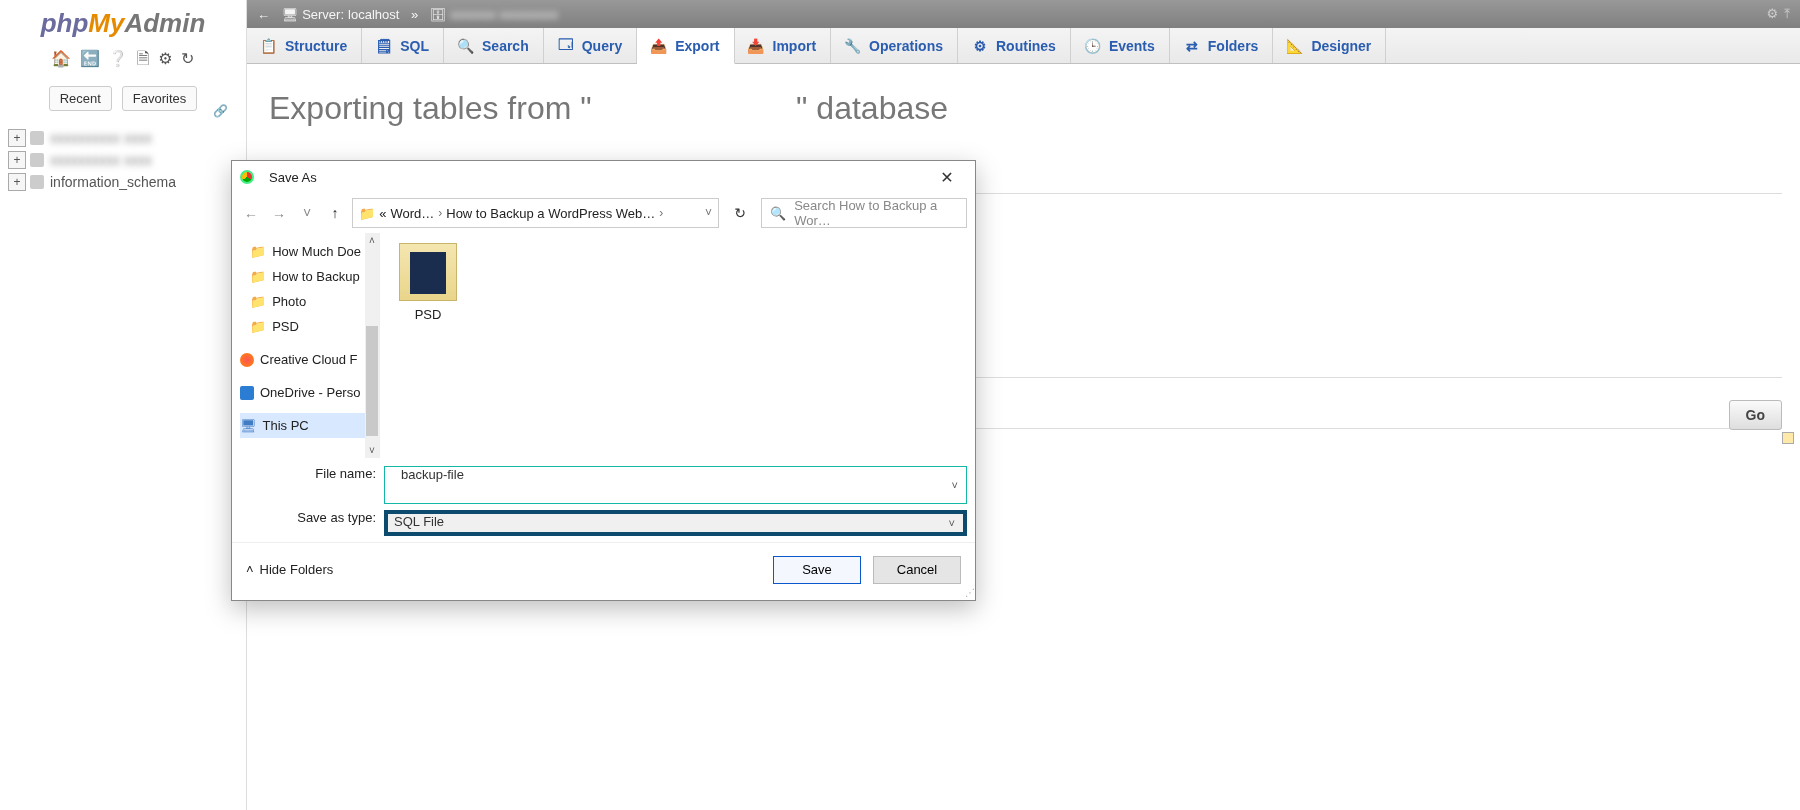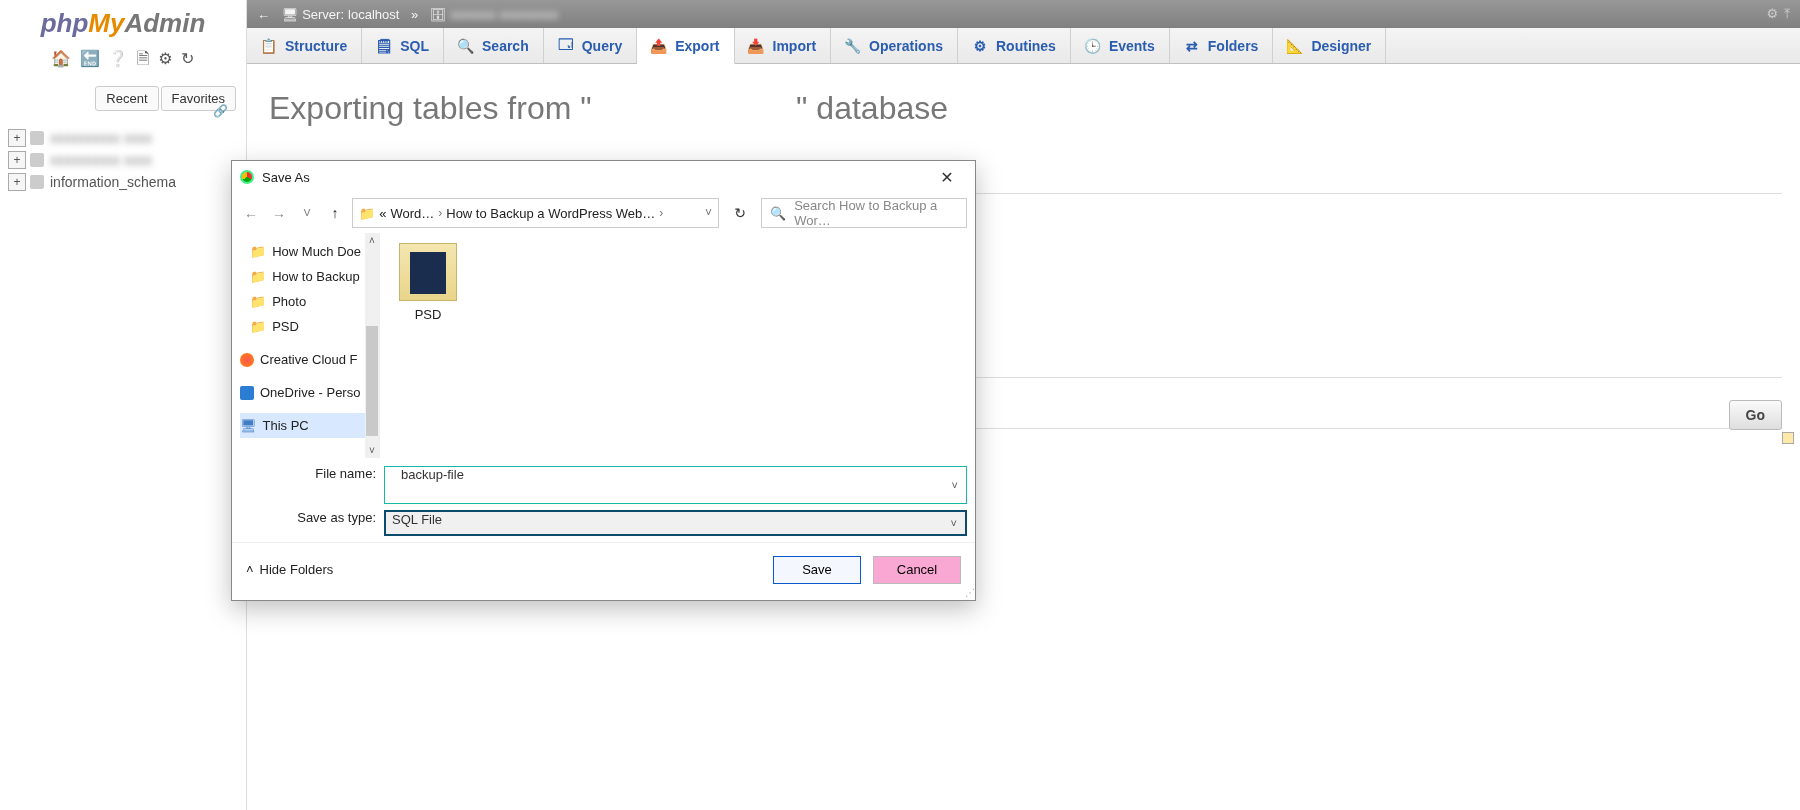--- a/index.html
+++ b/index.html
@@ -4,21 +4,21 @@
 <style>
   * { box-sizing: border-box; margin: 0; padding: 0; font-family: "Segoe UI", Tahoma, sans-serif; }
   body { width: 1800px; height: 810px; background: #fff; overflow: hidden; color: #333; font-size: 14px; position: relative; }
 
   
   .sidebar { position: absolute; left: 0; top: 0; width: 247px; height: 810px; background: #fff; border-right: 1px solid #ddd; }
   .pma-logo { font-size: 26px; font-style: italic; font-weight: bold; text-align: center; padding: 8px 17px 4px; }
   .pma-logo .p1 { color: #6b6b9e; } .pma-logo .p2 { color: #e68a00; } .pma-logo .p3 { color: #777; }
   .sb-icons { text-align: center; padding: 4px 0 8px; font-size: 16px; color: #555; }
   .sb-icons span { margin: 0 2px; }
-  .sb-tabs { display: flex; justify-content: flex-end; gap: 2px; padding: 4px 10px 10px; }
+  .sb-tabs { display: flex; justify-content: center; gap: 10px; padding: 4px 10px 10px; }
   .sb-tab { border: 1px solid #ccc; background: #fafafa; border-radius: 3px; padding: 4px 10px; font-size: 13px; cursor: pointer; }
   .sb-link-row { position: absolute; right: 18px; top: 104px; color: #888; font-size: 12px; }
   .tree { padding: 6px 6px 0 8px; font-size: 14px; color: #555; }
   .tree-item { display: flex; align-items: center; height: 22px; }
   .tree-toggle { width: 18px; height: 18px; border: 1px solid #aaa; display: inline-flex; align-items: center; justify-content: center; font-size: 12px; margin-right: 2px; color:#555; background:#f6f6f6; }
   .tree-db { width: 14px; height: 14px; background: #ccc; margin: 0 6px 0 2px; border-radius: 2px; }
   .blur { color: transparent; text-shadow: 0 0 6px rgba(0,0,0,0.5); }
 
   
   .main { position: absolute; left: 247px; top: 0; right: 0; height: 810px; background: #fff; }
@@ -38,21 +38,21 @@
   .mini-square { position:absolute; right:6px; top:432px; width:12px; height:12px; border:1px solid #aaa; background:#ffe9a8; }
 
   
   .hr1 { position:absolute; left:10px; right:18px; top:193px; border-top:1px solid #ddd;}
   .hr2 { position:absolute; left:10px; right:18px; top:377px; border-top:1px solid #ddd;}
   .hr3 { position:absolute; left:10px; right:18px; top:428px; border-top:1px solid #ddd;}
 
   
   .dialog { position:absolute; left:231px; top:160px; width:745px; height:441px; background:#fff; border:1px solid #888; box-shadow:0 8px 24px rgba(0,0,0,0.25); z-index:20; }
   .dlg-title { height:32px; display:flex; align-items:center; justify-content:space-between; padding:0 8px; font-size:13px; color:#222; }
-  .dlg-title-left { display:flex; align-items:center; gap:8px;}
+  .dlg-title-left { display:flex; align-items:center; gap:15px;}
   .chrome-ico { width:14px; height:14px; border-radius:50%; background: conic-gradient(#e33 0 33%, #0a0 33% 66%, #fb0 66% 100%); border:2px solid #4e8; }
   .dlg-close { width:40px; height:100%; display:flex; align-items:center; justify-content:center; cursor:pointer; font-size:16px; color:#333; }
   .dlg-nav { height:40px; display:flex; align-items:center; gap:6px; padding: 0 8px; }
   .nav-arrow { width:22px; text-align:center; color:#888; cursor:default; }
   .nav-arrow.on { color:#222; cursor:pointer; }
   .crumb-box { flex:1; height:30px; border:1px solid #ccc; display:flex; align-items:center; padding:0 6px; gap:4px; font-size:13px; color:#222; overflow:hidden; }
   .crumb-box .fico { color:#e6c050; }
   .crumb-box .sep { color:#777; font-size:12px; }
   .refresh { width:30px; height:30px; display:flex; align-items:center; justify-content:center; cursor:pointer; }
   .search-box { width:206px; height:30px; border:1px solid #ccc; display:flex; align-items:center; padding:0 8px; gap:8px; color:#888; font-size:13px; }
@@ -76,28 +76,28 @@
   .file-tile { width:68px; text-align:center; font-size:13px; color:#222; }
   .file-thumb { width:58px; height:58px; margin:0 auto 6px; background:linear-gradient(#f4e6b0,#e9d58a); border:1px solid #c9b56a; position:relative; }
   .file-thumb::after{content:"";position:absolute;left:10px;top:8px;width:36px;height:42px;background:#1a2d4e; color:#fff;}
   .file-thumb-label{position:absolute;left:12px;top:30px;font-size:9px;color:#fff;font-weight:bold;}
   .ps-badge{position:absolute;left:14px;top:12px;font-size:11px;color:#6fbff3;font-weight:bold;}
 
   .dlg-fields { padding: 8px 8px 0 60px; }
   .fld-row { display:flex; align-items:flex-start; margin-bottom:6px; }
   .fld-label { width:92px; text-align:right; padding-right:8px; font-size:13px; color:#222; }
   .fld-input { flex:1; height:38px; border:1px solid #14b8a6; padding:0 16px; font-size:13px; position:relative;}
-  .fld-select { flex:1; height:26px; border:2px solid #0c4a6e; padding:0 6px; font-size:13px; background:#f0f0f0; position:relative;}
+  .fld-select { flex:1; height:26px; border:4px solid #0c4a6e; padding:0 6px; font-size:13px; background:#f0f0f0; position:relative;}
   .chev { position:absolute; right:8px; top:50%; transform:translateY(-50%); color:#555; font-size:11px;}
   .dlg-footer { height:54px; display:flex; align-items:center; padding:0 14px; border-top:1px solid #eee; margin-top:6px;}
   .hide-folders { display:flex; align-items:center; gap:6px; font-size:13px; color:#222; cursor:pointer;}
   .dlg-footer .spacer{flex:1;}
   .btn { width:88px; height:28px; font-size:13px; cursor:pointer; }
   .btn-save { border:1.5px solid #0a58ca; background:#f4f8fe; margin-right:12px;}
-  .btn-cancel { border:1px solid #bbb; background:#f9a8d4;}
+  .btn-cancel { border:1px solid #bbb; background:#e5e5e5;}
   .resize { position:absolute; right:2px; bottom:2px; font-size:10px; color:#aaa; letter-spacing:-2px;}
 
   .cd-ico{ width:14px; height:14px; border-radius:50%; background:radial-gradient(#f55,#f80);}
   .od-ico{ width:14px; height:14px; background:#2b7cd3; border-radius:2px;}
 </style>
 </head>
 <body>
 
 <div class="sidebar">
   <div class="pma-logo">

